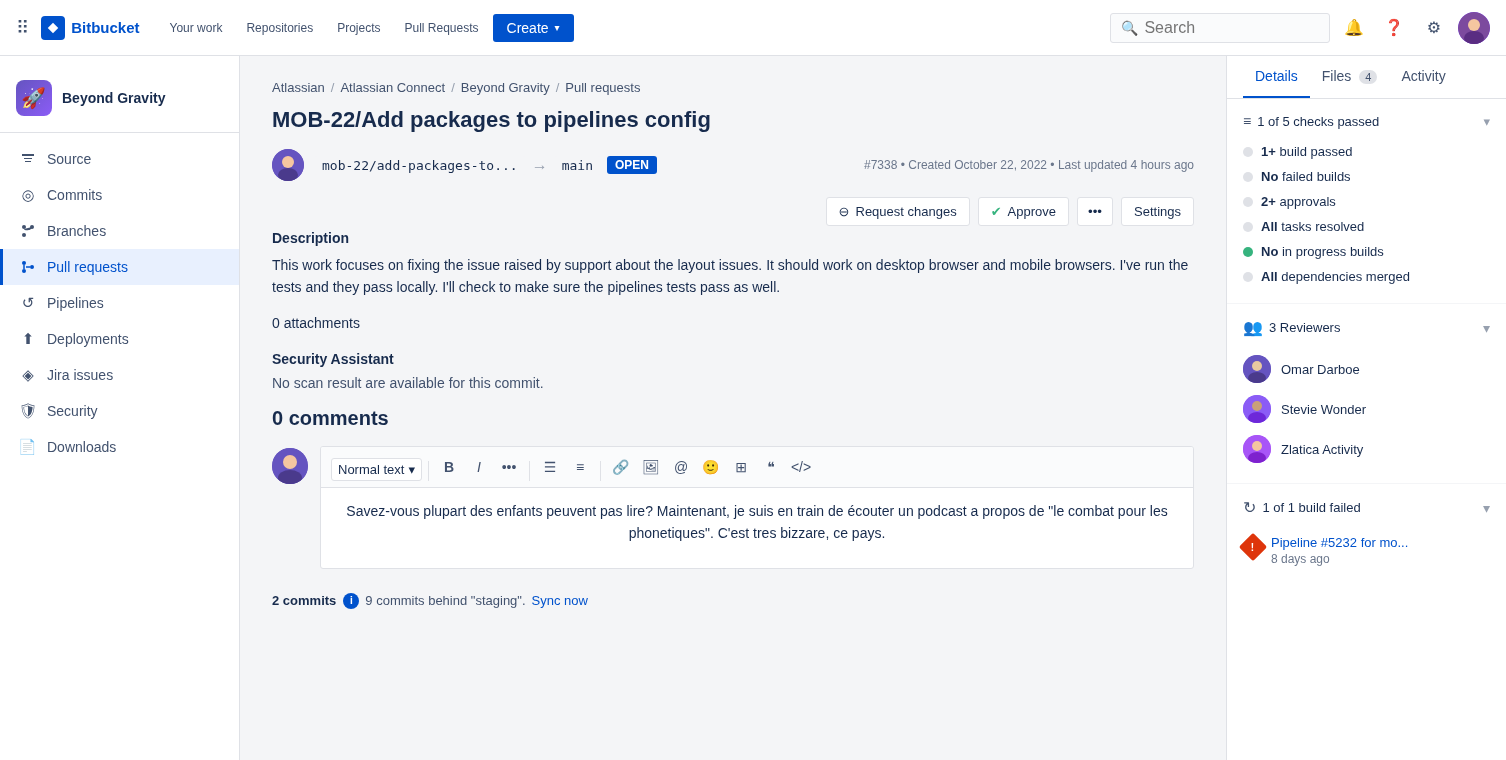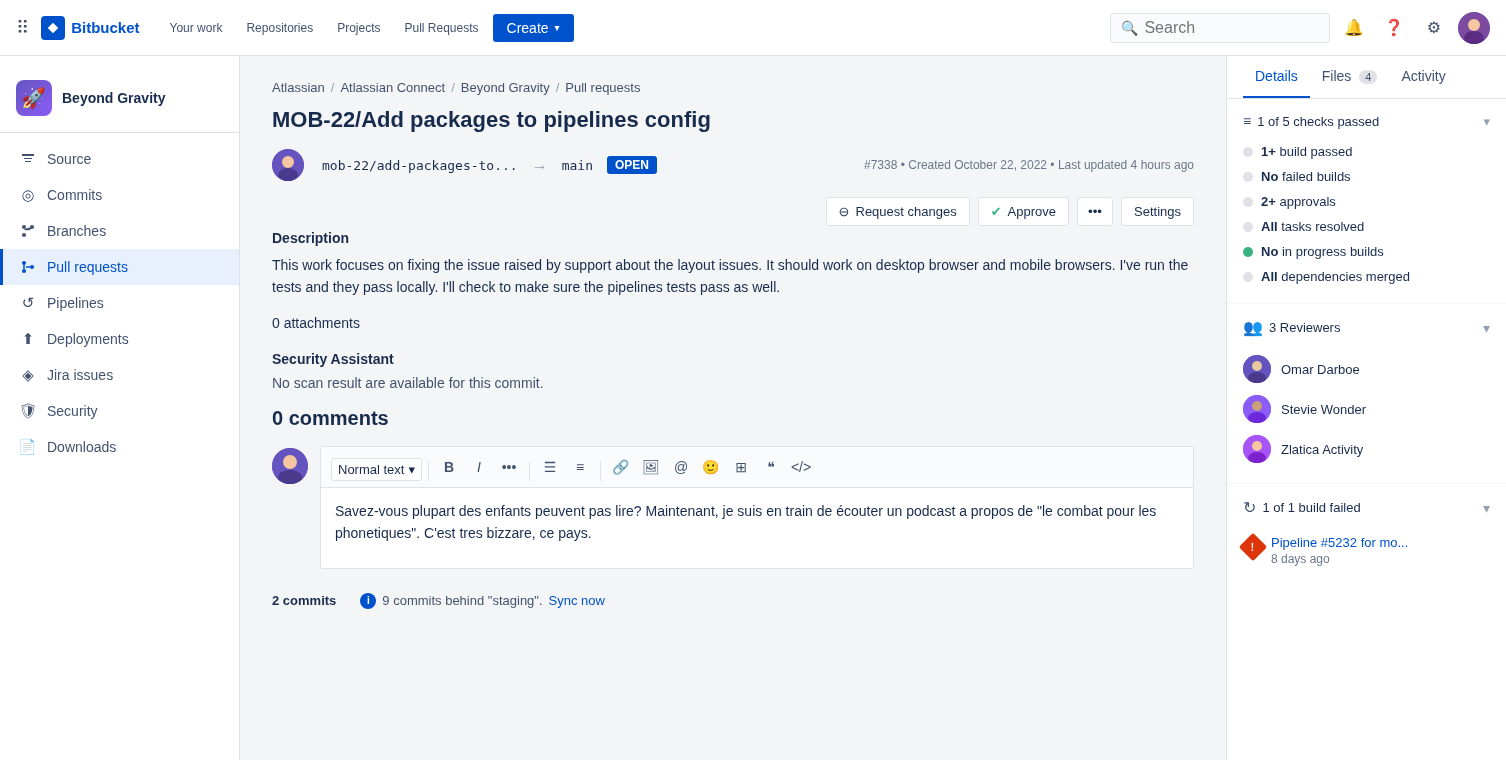--- a/index.html
+++ b/index.html
@@ -69,27 +69,27 @@
 
     .comments-header { font-weight: 600; font-size: 20px; color: #172b4d; margin-bottom: 16px; }
     .comment-editor { border: 1px solid #dfe1e6; border-radius: 3px; background: white; overflow: hidden; margin-bottom: 16px; }
     .comment-editor-wrap { display: flex; gap: 12px; align-items: flex-start; }
     .comment-avatar { width: 36px; height: 36px; border-radius: 50%; background: #6554c0; flex-shrink: 0; overflow: hidden; margin-top: 2px; }
     .editor-box { flex: 1; }
     .editor-toolbar { display: flex; align-items: flex-end; gap: 2px; padding: 6px 10px; border-bottom: 1px solid #dfe1e6; background: #fafbfc; }
     .toolbar-select { border: 1px solid #dfe1e6; border-radius: 3px; padding: 3px 6px; font-size: 13px; background: white; cursor: pointer; display: flex; align-items: center; gap: 4px; }
     .toolbar-btn { width: 28px; height: 28px; display: flex; align-items: center; justify-content: center; border-radius: 3px; cursor: pointer; color: #42526e; font-size: 14px; }
     .toolbar-sep { width: 1px; height: 20px; background: #dfe1e6; margin: 0 4px; }
-    .editor-content { padding: 12px 14px; min-height: 80px; font-size: 14px; color: #172b4d; line-height: 1.6; }
+    .editor-content { padding: 12px 14px; min-height: 80px; font-size: 14px; color: #172b4d; line-height: 1.6; text-align: center; }
     .editor-actions { padding: 10px 14px; display: flex; gap: 8px; align-items: center; }
     .btn-start-review { background: #0052cc; color: white; padding: 7px 14px; border-radius: 3px; cursor: pointer; font-size: 13px; font-weight: 500; border: none; }
     .btn-add-comment { background: white; color: #172b4d; padding: 7px 14px; border-radius: 3px; cursor: pointer; font-size: 13px; border: 1px solid #dfe1e6; }
     .btn-cancel { background: transparent; color: #172b4d; padding: 7px 14px; border-radius: 3px; cursor: pointer; font-size: 13px; border: none; }
 
-    .commits-footer { display: flex; align-items: center; gap: 24px; font-size: 13px; color: #172b4d; margin-top: 8px; }
+    .commits-footer { display: flex; align-items: center; gap: 7px; font-size: 13px; color: #172b4d; margin-top: 8px; }
     .commits-count { font-weight: 600; }
     .commits-behind { display: flex; align-items: center; gap: 6px; color: #42526e; }
     .info-icon { width: 16px; height: 16px; border-radius: 50%; background: #0052cc; color: white; display: flex; align-items: center; justify-content: center; font-size: 10px; font-weight: 700; }
     .sync-link { color: #0052cc; cursor: pointer; text-decoration: none; }
 
     
     .right-panel { width: 280px; background: white; border-left: 1px solid #dfe1e6; overflow-y: auto; flex-shrink: 0; }
     .right-tabs { display: flex; border-bottom: 1px solid #dfe1e6; padding: 0 16px; }
     .right-tab { padding: 12px 12px; font-size: 14px; cursor: pointer; color: #42526e; border-bottom: 2px solid transparent; }
     .right-tab.active { color: #0052cc; border-bottom-color: #0052cc; font-weight: 500; }

